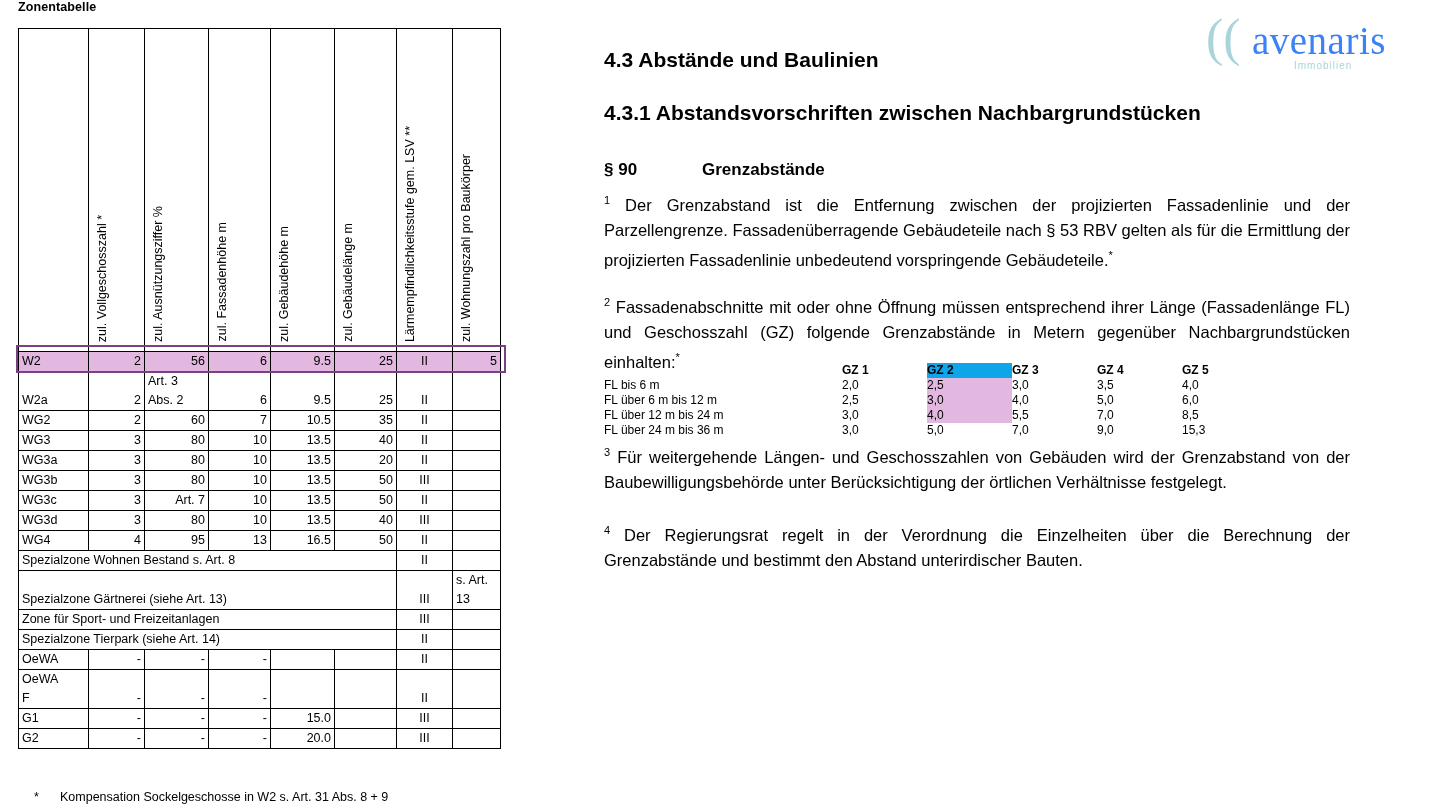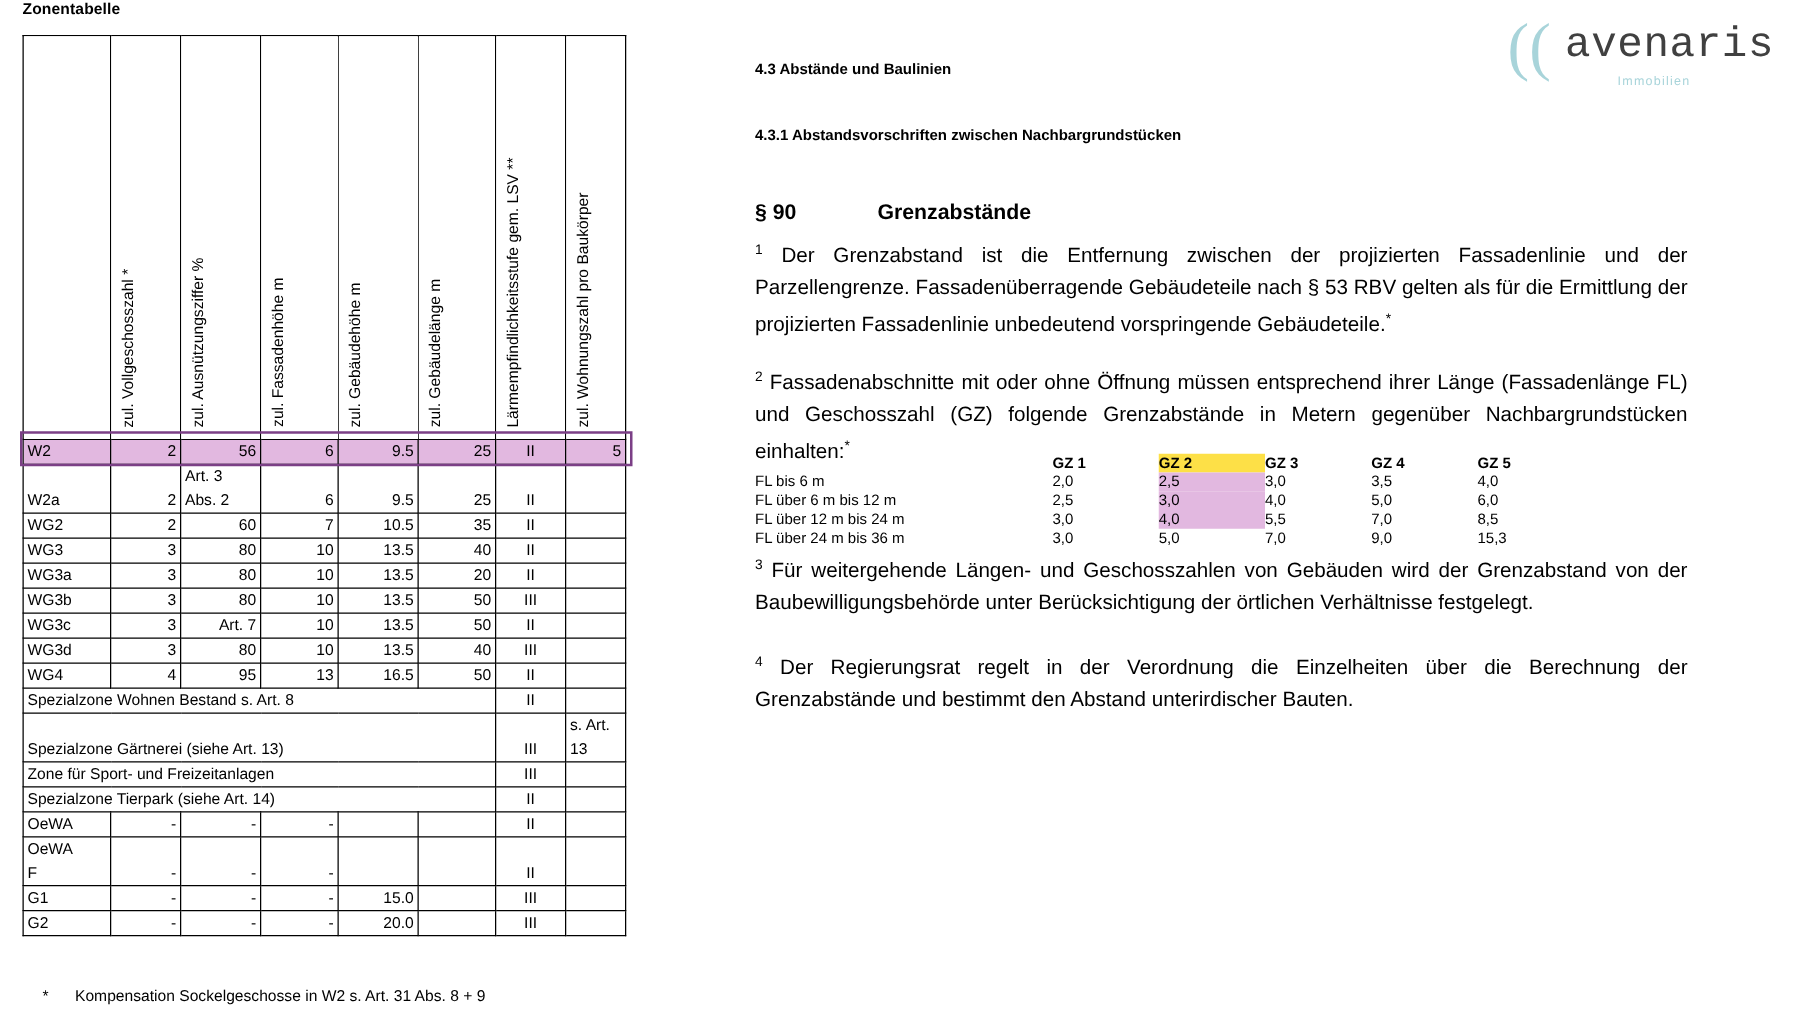--- a/index.html
+++ b/index.html
@@ -129,21 +129,21 @@
   #footnote .star { display: inline-block; width: 26px; }
 
   
   #right-col {
     position: absolute;
     left: 604px;
     top: 0;
     width: 760px;
   }
   h2.sec {
-    font-size: 12px;
+    font-size: 21px;
     font-weight: bold;
     margin: 0;
     position: absolute;
   }
   #h-43  { top: 48px; left: 0; }
   #h-431 { top: 101px; left: 0; }
 
   #par90 {
     position: absolute;
     top: 160px;
@@ -183,21 +183,21 @@
     font-weight: normal;
     text-align: left;
     height: 15px;
     line-height: 15px;
     vertical-align: top;
   }
   #gz-table th { font-weight: bold; }
   #gz-table .flcol { width: 238px; white-space: nowrap; }
   #gz-table .gzcol { width: 85px; }
   #gz-table .gz2 { background: #e2b8e0; }
-  #gz-table th.gz2 { background: #fde047; }
+  #gz-table th.gz2 { background: #0ea5e9; }
 
   
   #logo {
     position: absolute;
     right: 24px;
     top: 6px;
     width: 210px;
     height: 72px;
   }
   #logo .mark {
@@ -206,24 +206,24 @@
     top: 6px;
     font-size: 52px;
     color: #a8d4da;
     line-height: 52px;
     font-family: "Liberation Serif", serif;
   }
   #logo .word {
     position: absolute;
     left: 46px;
     top: 12px;
-    font-size: 34px;
-    color: #404040;
+    font-size: 39px;
+    color: #3b82f6;
     letter-spacing: 0.5px;
-    font-family: Liberation Mono, monospace;
+    font-family: Liberation Serif, serif;
   }
   #logo .sub {
     position: absolute;
     left: 88px;
     top: 54px;
     font-size: 10px;
     color: #a8d4da;
     letter-spacing: 1px;
   }
 </style>

